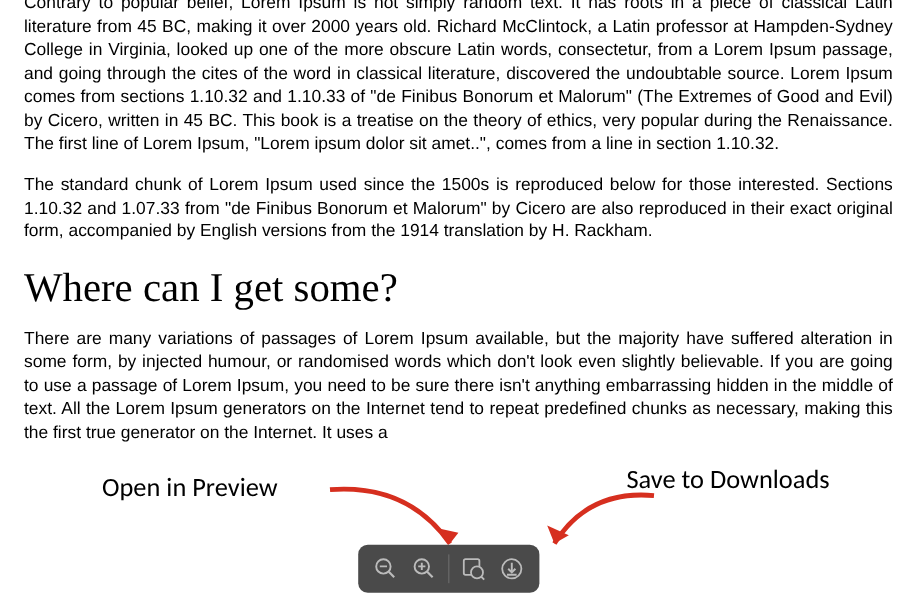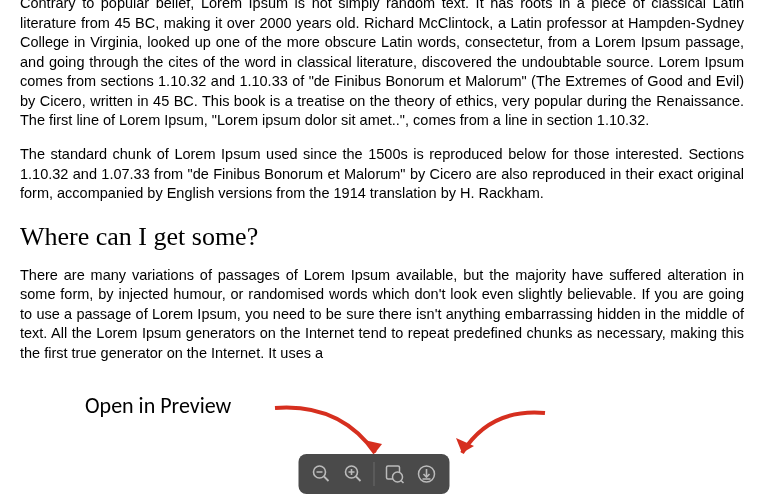--- a/index.html
+++ b/index.html
@@ -16,21 +16,21 @@
     }
     .para {
       font-size: 14.5px;
       line-height: 1.35;
       color: #000;
       text-align: justify;
       margin-bottom: 14px;
     }
     .heading {
       font-family: Georgia, "Times New Roman", serif;
-      font-size: 26px;
+      font-size: 34px;
       font-weight: normal;
       color: #000;
       margin-top: 18px;
       margin-bottom: 14px;
     }
     .annotation-layer {
       position: absolute;
       left: 0;
       right: 16px;
       bottom: 0;
@@ -84,20 +84,21 @@
 
 <div class="content">
   <p class="para" style="margin-top:-6px">Contrary to popular belief, Lorem Ipsum is not simply random text. It has roots in a piece of classical Latin literature from 45 BC, making it over 2000 years old. Richard McClintock, a Latin professor at Hampden-Sydney College in Virginia, looked up one of the more obscure Latin words, consectetur, from a Lorem Ipsum passage, and going through the cites of the word in classical literature, discovered the undoubtable source. Lorem Ipsum comes from sections 1.10.32 and 1.10.33 of "de Finibus Bonorum et Malorum" (The Extremes of Good and Evil) by Cicero, written in 45 BC. This book is a treatise on the theory of ethics, very popular during the Renaissance. The first line of Lorem Ipsum, "Lorem ipsum dolor sit amet..", comes from a line in section 1.10.32.</p>
   <p class="para">The standard chunk of Lorem Ipsum used since the 1500s is reproduced below for those interested. Sections 1.10.32 and 1.07.33 from "de Finibus Bonorum et Malorum" by Cicero are also reproduced in their exact original form, accompanied by English versions from the 1914 translation by H. Rackham.</p>
   <h2 class="heading">Where can I get some?</h2>
   <p class="para">There are many variations of passages of Lorem Ipsum available, but the majority have suffered alteration in some form, by injected humour, or randomised words which don't look even slightly believable. If you are going to use a passage of Lorem Ipsum, you need to be sure there isn't anything embarrassing hidden in the middle of text. All the Lorem Ipsum generators on the Internet tend to repeat predefined chunks as necessary, making this the first true generator on the Internet. It uses a</p>
 </div>
 
 <div class="annotation-layer">
   <div class="label label-left">Open in Preview</div>
+  <div class="label label-right">Save to Downloads</div>
 
   <svg class="arrow arrow-left" viewBox="0 0 120 70">
     <path d="M 5 10 Q 70 5 105 55" stroke="#d62f1f" stroke-width="4" fill="none"></path>
     <polygon points="105,55 94,42 112,46" fill="#d62f1f"></polygon>
   </svg>
 
   <svg class="arrow arrow-right" viewBox="0 0 110 70">
     <path d="M 95 15 Q 40 10 12 55" stroke="#d62f1f" stroke-width="4" fill="none"></path>
     <polygon points="12,55 6,40 24,48" fill="#d62f1f"></polygon>
   </svg>

